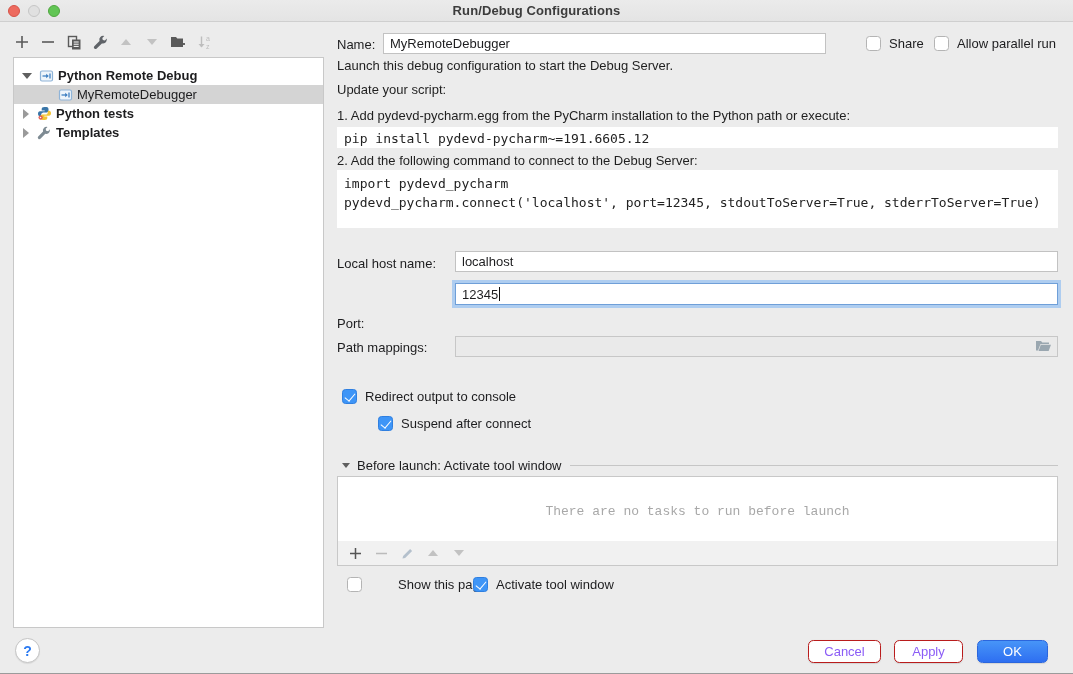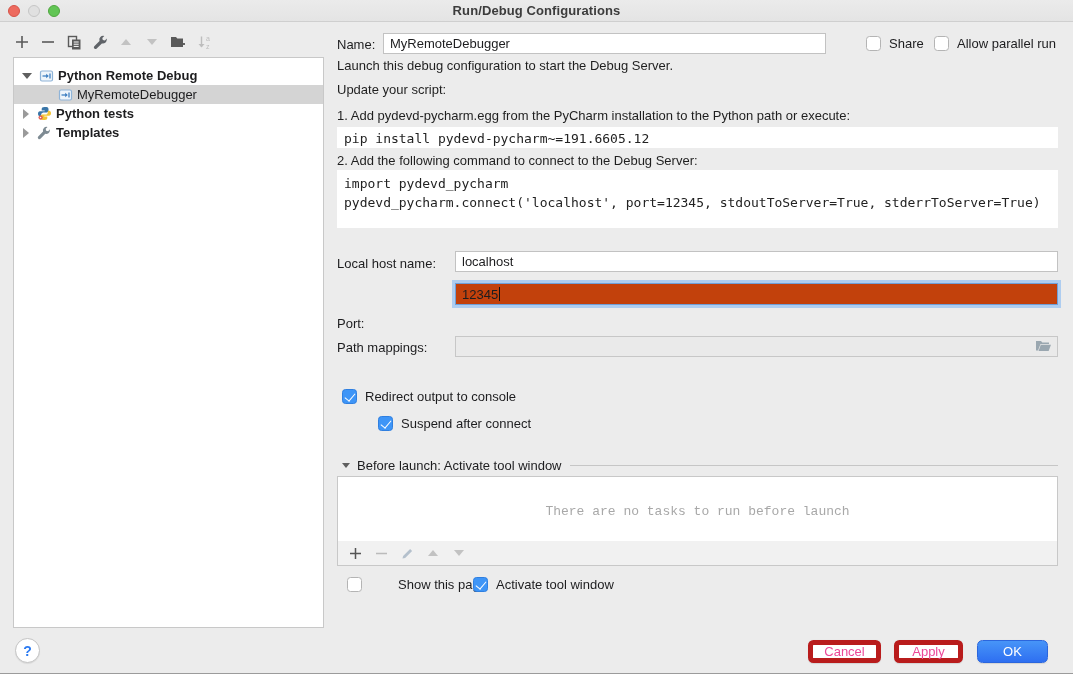--- a/index.html
+++ b/index.html
@@ -51,21 +51,21 @@
     height:21px; border:1px solid #c2c2c2; background:#fff; border-radius:0;
     font-family:"Liberation Sans", sans-serif; font-size:13px; color:#1d1d1f;
     padding:0 6px; outline:none;
   }
   .desc { color:#1f1f1f; }
   .codeblock {
     background:#fff; font-family:"DejaVu Sans Mono","Liberation Mono",monospace;
     font-size:13px; color:#222; padding:2px 7px; line-height:19px; white-space:pre;
   }
   .port-wrap {
-    border:1px solid #6f9fd8; box-shadow:0 0 0 3px #aecdf0; background:#c2410c;
+    border:1px solid #6f9fd8; box-shadow:0 0 0 3px #aecdf0; background:#ffffff;
     display:flex; align-items:center; padding:0 6px; height:22px;
   }
   .caret { width:1px; height:14px; background:#111; margin-left:1px; }
   .disabledfield { background:#eaeaea; border:1px solid #c7c7c7; position:relative; }
   .disabledfield .foldbtn { position:absolute; right:5px; top:2px; }
 
   
   .cbrow { display:flex; align-items:center; gap:8px;text-align:right; }
   .checkbox { width:15px; height:15px; border-radius:3.5px; flex:none; position:relative; }
   .checkbox.unchecked { background:#fff; border:1px solid #b4b4b4; }
@@ -92,21 +92,21 @@
   
   .help-btn {
     position:absolute; left:15px; top:638px; width:25px; height:25px; border-radius:50%;
     background:#fff; border:1px solid #c4c4c4; color:#2a7af2; font-weight:bold;
     display:flex; align-items:center; justify-content:center; font-size:14px;
     box-shadow:0 1px 1px rgba(0,0,0,.08);
   }
   .btn {
     position:absolute; top:640px; height:23px; border-radius:5.5px; font-size:13px;
     display:flex; align-items:center; justify-content:center;
-    background:#fff; border:5px solid #b91c1c; color:#ec4899;
+    background:#fff; border:1px solid #b91c1c; color:#8b5cf6;
     box-shadow:0 .5px 1px rgba(0,0,0,.1);
   }
   .btn.primary { background:linear-gradient(#4795f8,#2e6ff1); border:1px solid #2b66dd; color:#fff; }
 </style>
 </head>
 <body>
 
 <div class="window">
 
   <div class="titlebar">

